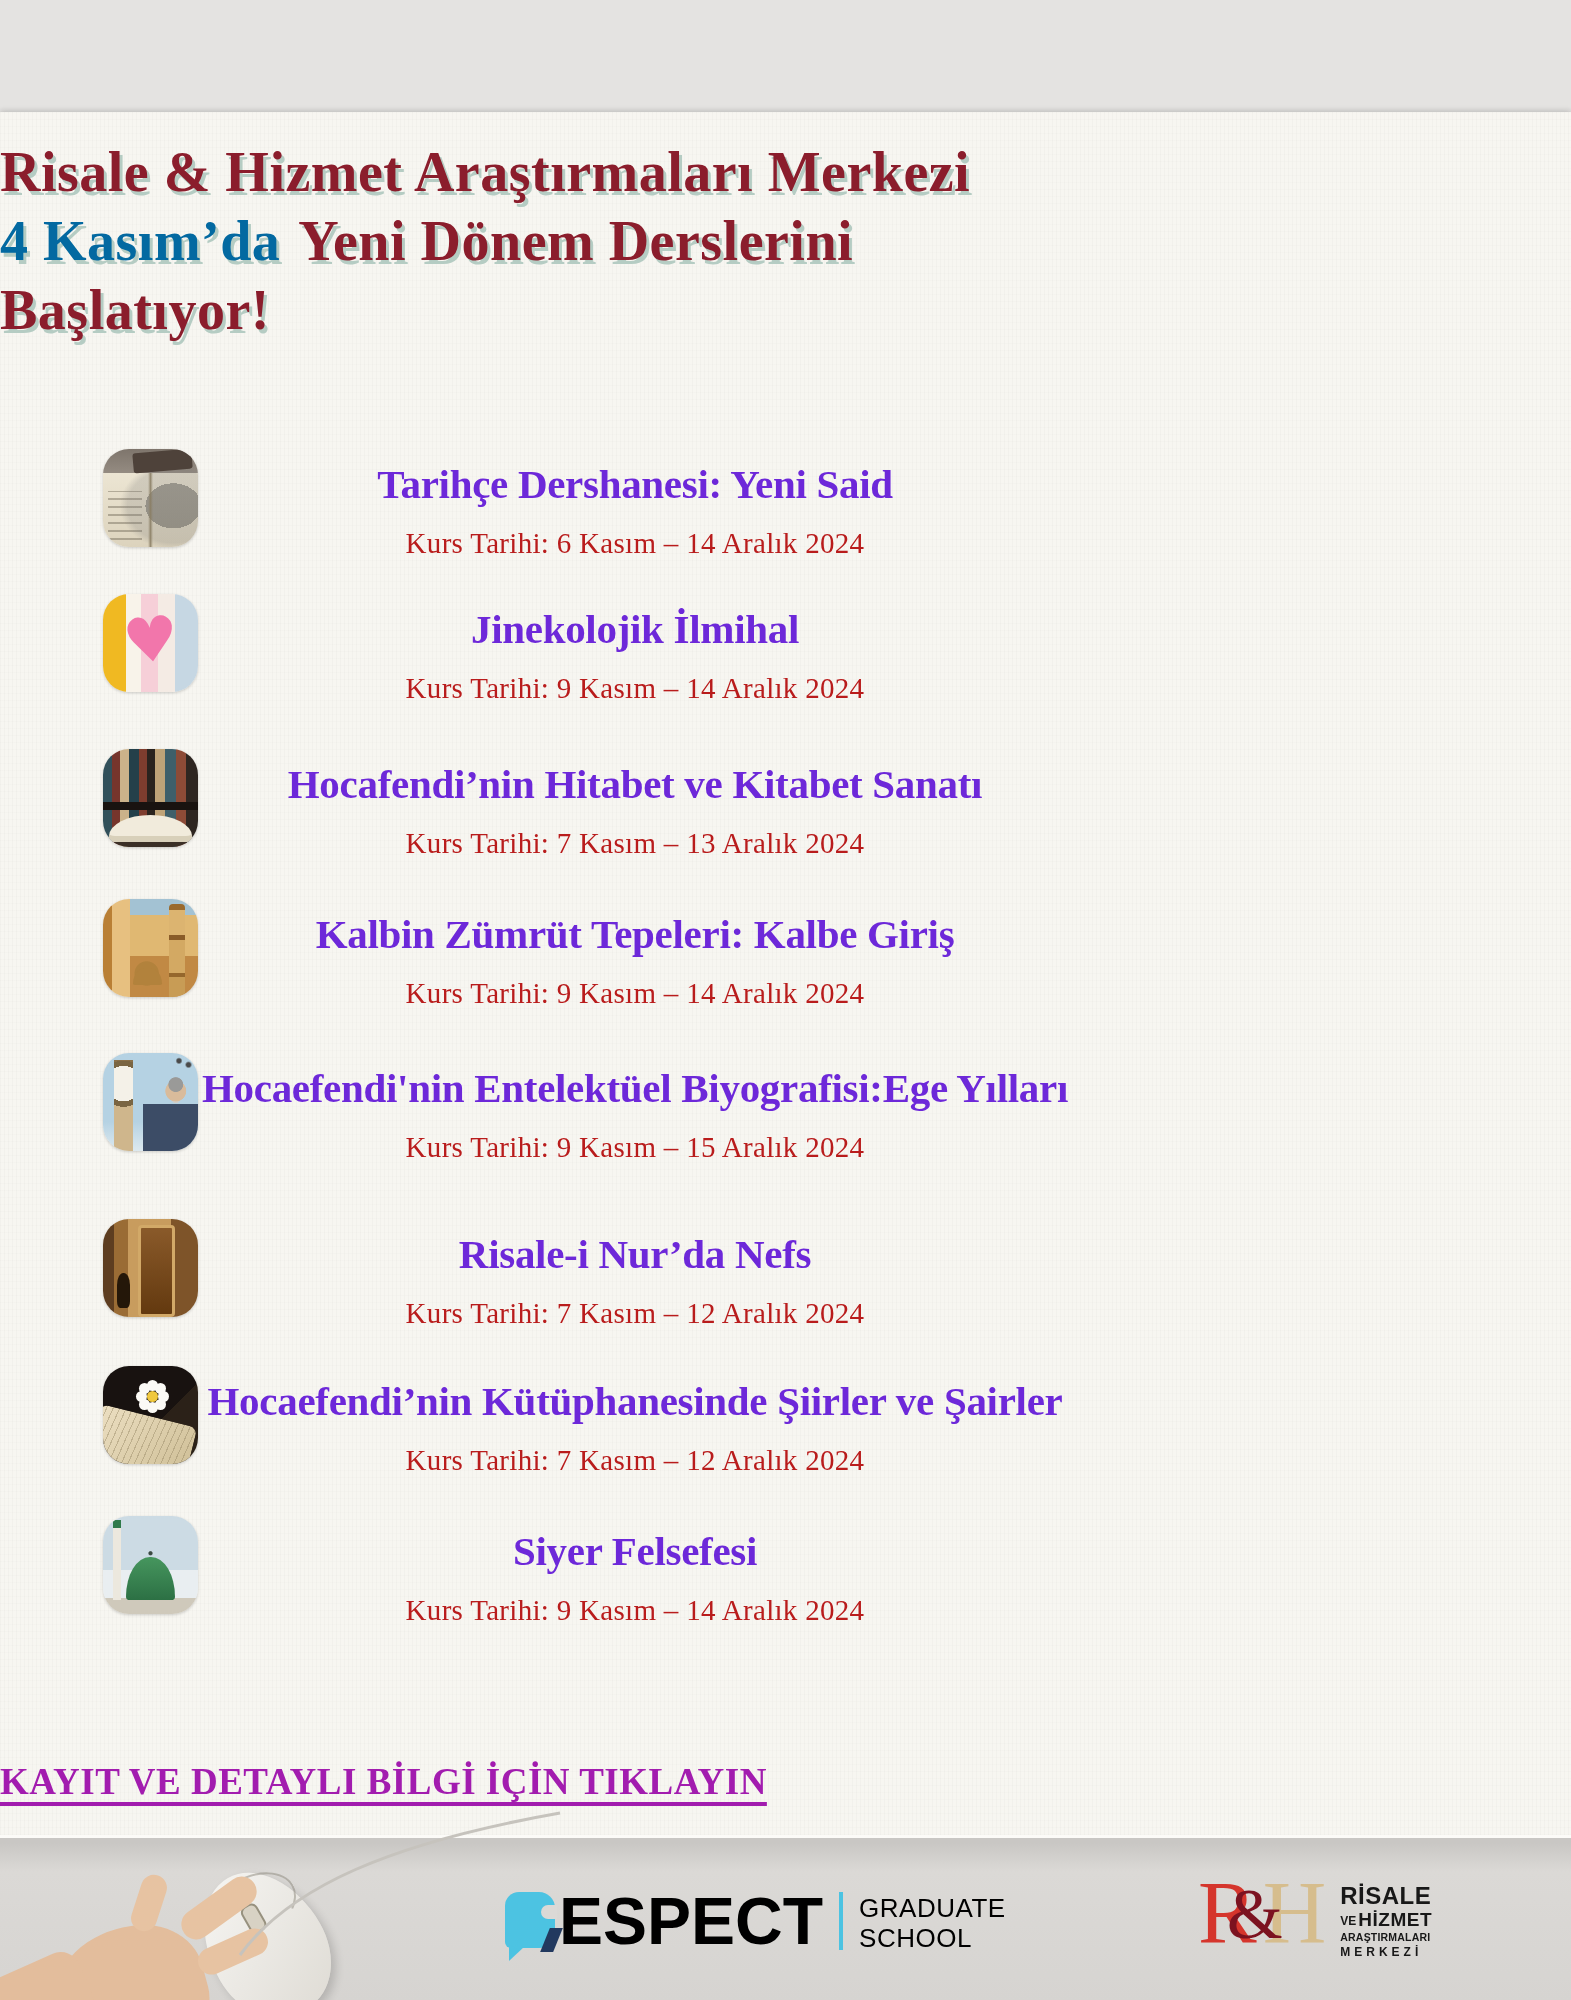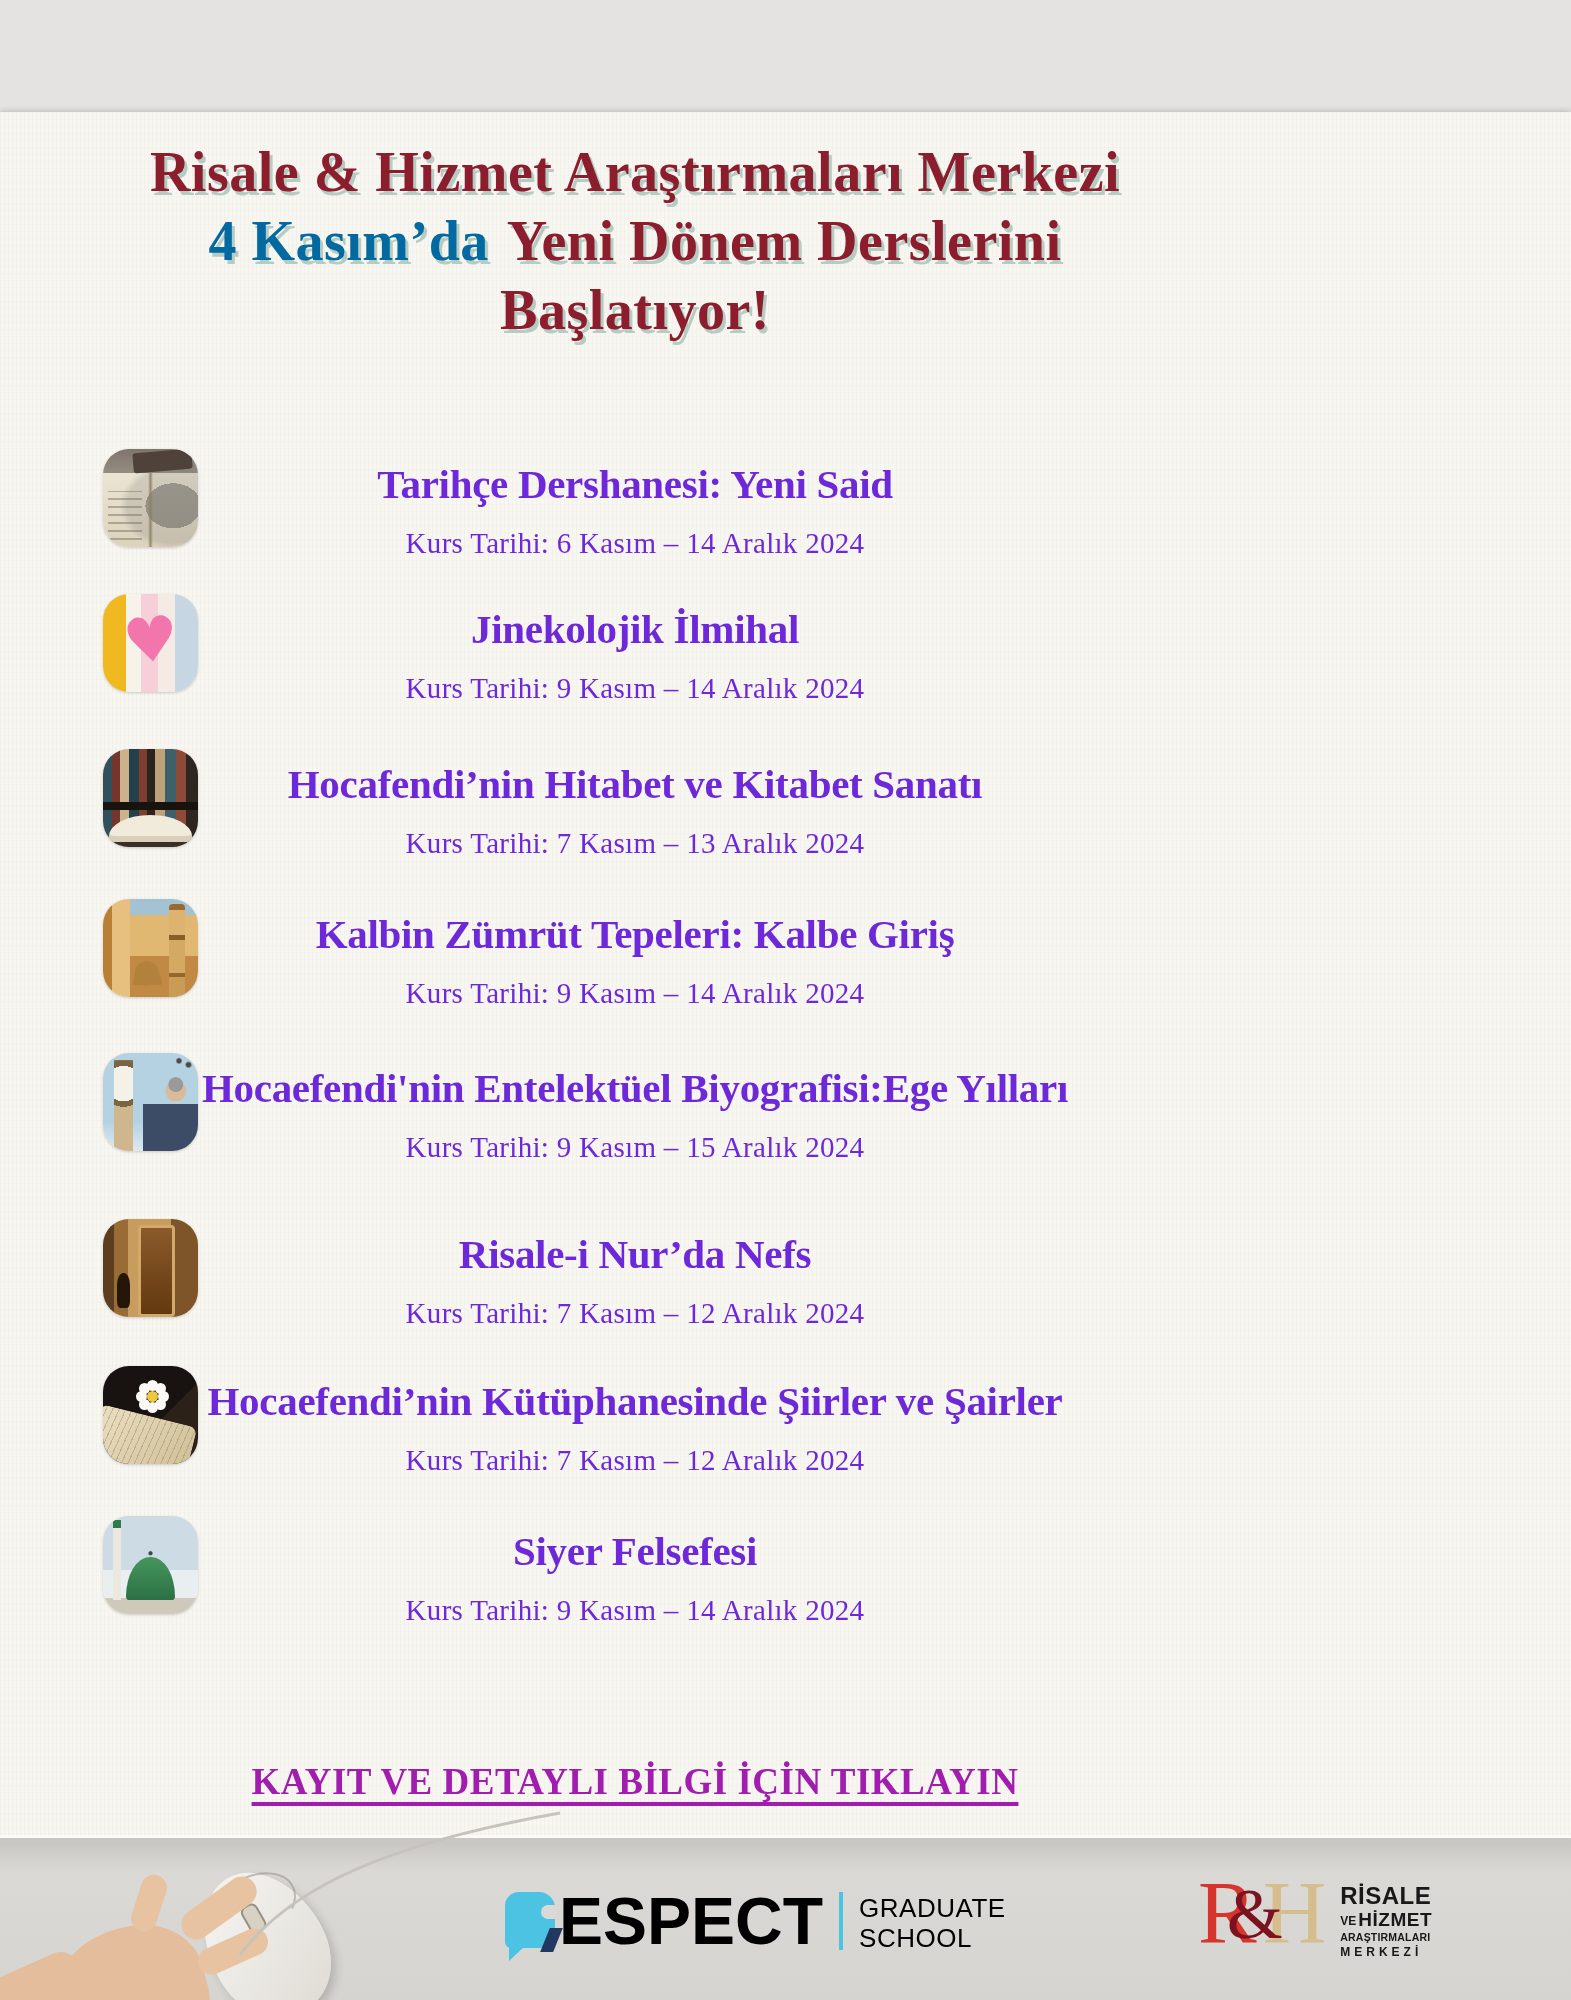--- a/index.html
+++ b/index.html
@@ -7,32 +7,32 @@
   .canvas{ position:relative; width:1571px; height:2000px; background:#e4e3e1; overflow:hidden; margin:0 auto; }
 
   
   .paper{ position:absolute; left:0; top:112px; width:1571px; height:1726px;
           background:#f7f6f1; border-bottom:3px solid #fcfbf8;
           box-shadow:0 -2px 5px rgba(0,0,0,.10), 0 5px 9px rgba(0,0,0,.30); }
   .paper::before{ content:""; position:absolute; inset:0; pointer-events:none;
           background: repeating-linear-gradient(90deg, rgba(110,110,104,.035) 0 1px, transparent 1px 4px),
                       repeating-linear-gradient(0deg, rgba(110,110,104,.02) 0 1px, transparent 1px 7px); }
 
-  .centered{ position:absolute; left:0; width:1270px; text-align:center; }
+  .centered{ position:absolute; left:0; width:1270px; }
 
   
   .heading{ top:26px; font-weight:700; font-size:56px; line-height:69px; letter-spacing:.5px;
             text-shadow:3px 4px 0 #b5ccc3; }
   .hl-red{ color:#8b1d2c; }
   .hl-black{ color:#0369a1; margin-right:.32em; }
 
   
   .course{ position:absolute; left:0; width:1270px; text-align:center; }
   .course-title{ font-size:41px; font-weight:700; color:#6d28d9; line-height:1.06; letter-spacing:-.3px; }
-  .course-date{ font-size:29px; color:#6d28d9; margin-top:21px; letter-spacing:.3px; }
+  .course-date{ font-size:29px; color:#b91c1c; margin-top:21px; letter-spacing:.3px; }
 
   .thumb{ position:absolute; left:103px; top:-14px; width:95px; height:98px;
           border-radius:26px; overflow:hidden; box-shadow:0 1px 3px rgba(0,0,0,.18); }
   .thumb::before,.thumb::after{ content:""; position:absolute; }
 
   
   .t1{ background:
         radial-gradient(ellipse at 74% 58%, rgba(70,70,70,.5) 0 28%, rgba(115,115,115,.22) 28% 46%, transparent 54%) no-repeat,
         repeating-linear-gradient(0deg, rgba(90,82,66,.38) 0 2px, transparent 2px 8px) no-repeat 8% 86% / 36% 50%,
         linear-gradient(180deg,#7e756c 0%,#948b81 24%,#ece5d3 24%,#dcd3bd 100%); }

